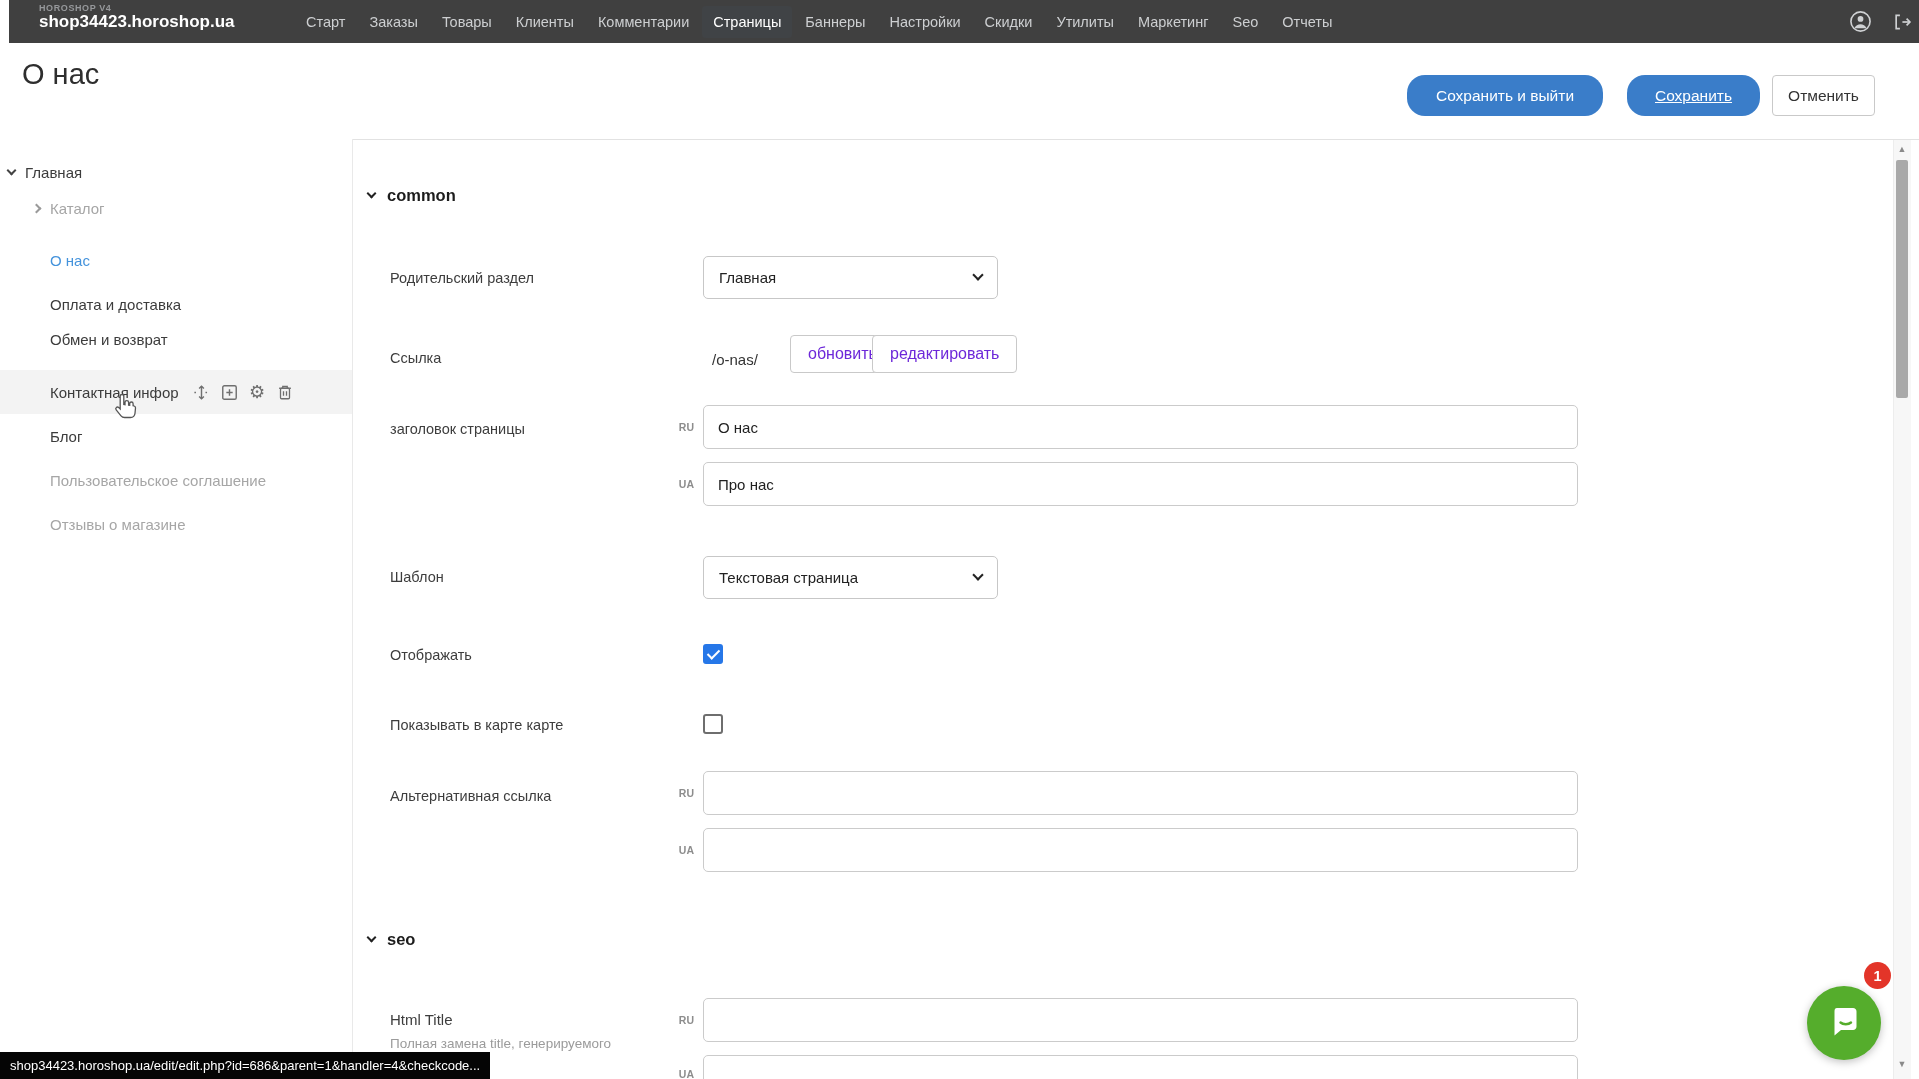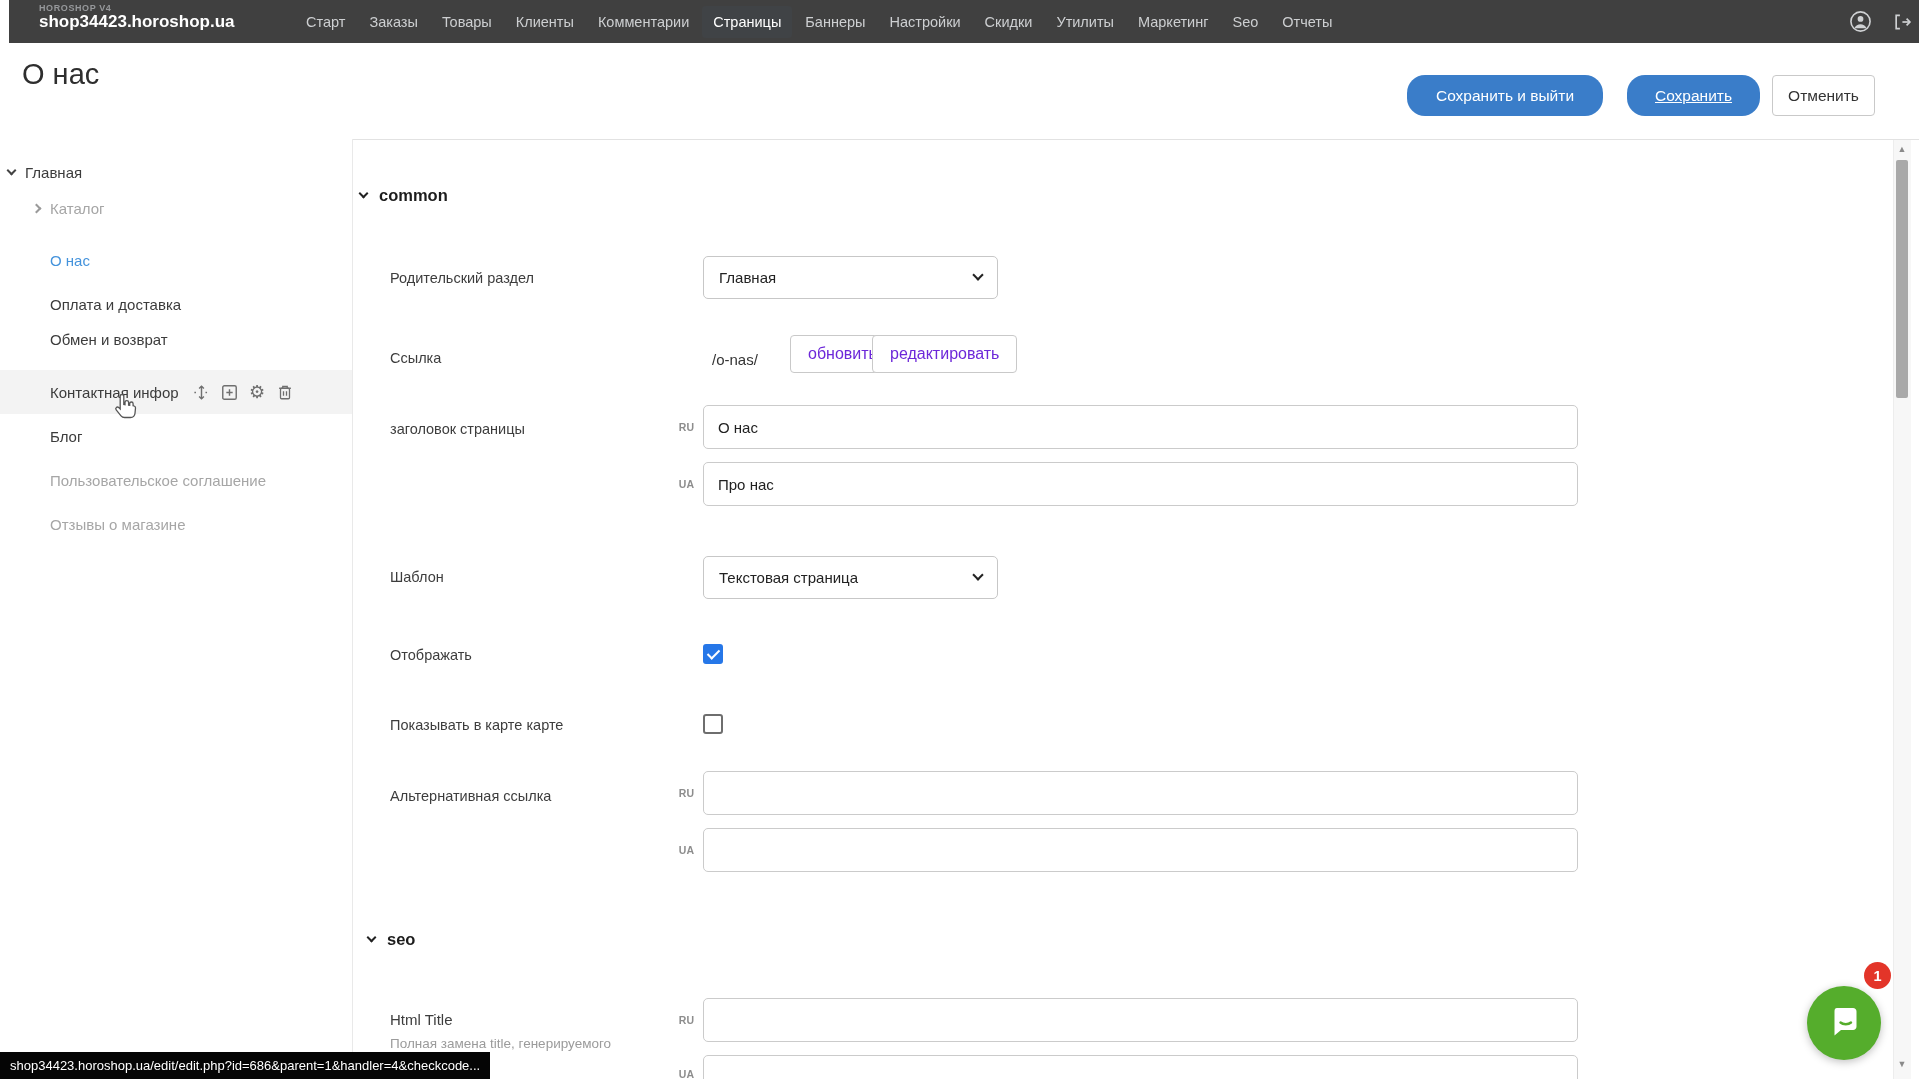--- a/index.html
+++ b/index.html
@@ -54,21 +54,21 @@
   .tree-icons { display:flex; align-items:center; gap:9px; margin-left:13px; }
   .tree-icons .ticon { width:19px; height:19px; display:flex; align-items:center; justify-content:center; cursor:pointer; }
   .gear-glyph { font-size:18px; color:#6f6f6f; line-height:19px; }
 
   #hand-cursor { position:absolute; left:110px; top:390px; width:32px; height:32px; pointer-events:none; z-index:40; }
 
   
   .section-head { position:absolute; display:flex; align-items:center; gap:12px; font-size:16.5px;
                   font-weight:bold; color:#1c1c1c; cursor:pointer; }
   .section-head .chev { border-color:#222; }
-  #sec-common { left:360px; top:186px;align-items:center; }
+  #sec-common { left:368px; top:186px;align-items:center; }
   #sec-seo { left:368px; top:930px; }
 
   .form-label { position:absolute; font-size:14.5px; color:#3d3d3d; }
   #lbl-parent { left:390px; top:270px; }
   #lbl-link { left:390px; top:350px; }
   #lbl-page-title { left:390px; top:421px; }
   #lbl-template { left:390px; top:569px; }
   #lbl-display { left:390px; top:647px; }
   #lbl-sitemap { left:390px; top:717px; }
   #lbl-alt { left:390px; top:788px; }

